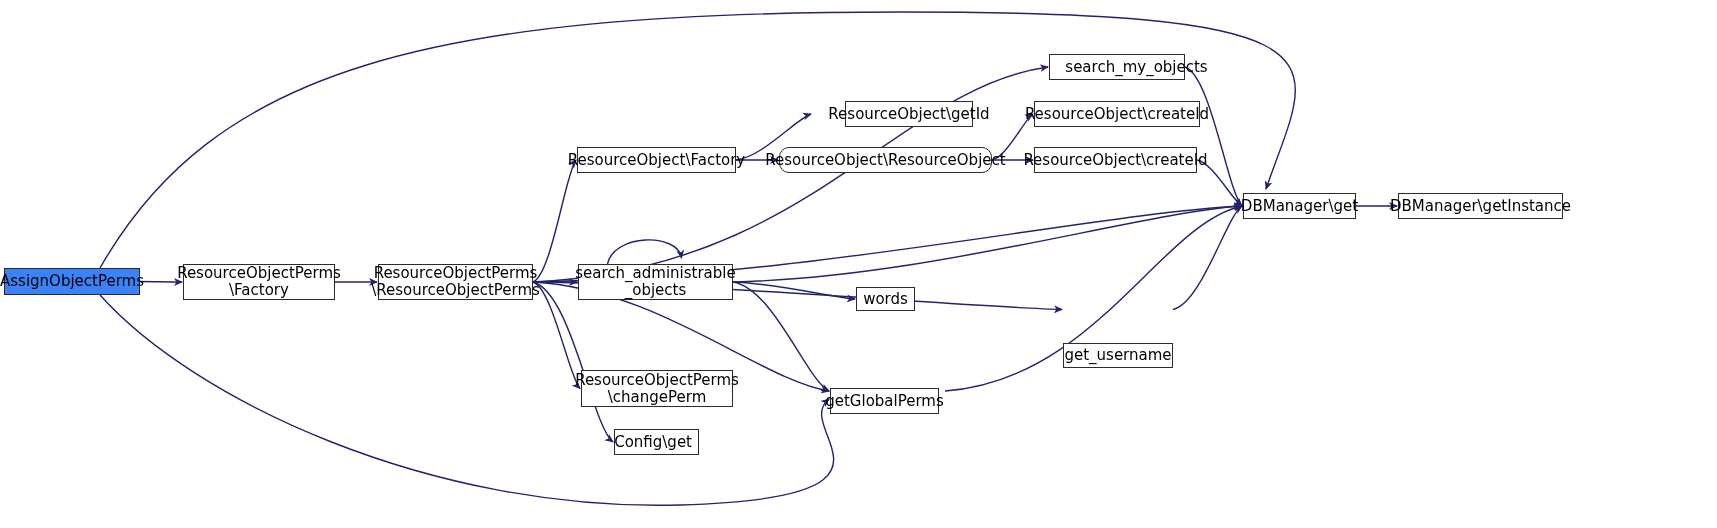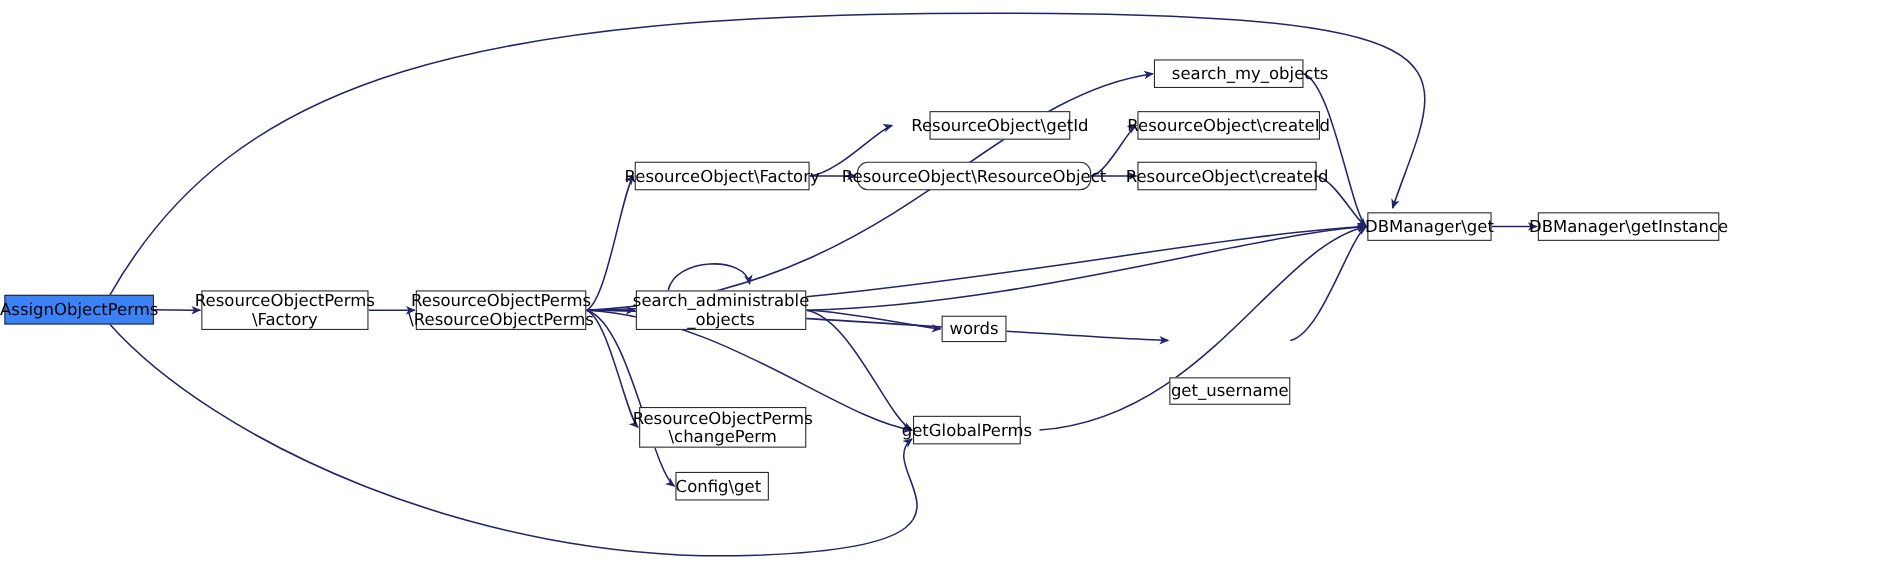--- a/index.html
+++ b/index.html
@@ -88,21 +88,21 @@
     </div>
     <div class="node" style="left: 1398px; top: 193px; width: 165px; height: 26px;">
       <span>DBManager\getInstance</span>
     </div>
     <div class="node" style="left: 856px; top: 287px; width: 59px; height: 24px;">
       <span>words</span>
     </div>
     <div class="node" style="left: 1063px; top: 303px; width: 110px; height: 25px; margin-top: 40px;">
       <span>get_username</span>
     </div>
-    <div class="node" style="left: 830px; top: 378px; width: 98px; height: 26px;">
+    <div class="node" style="left: 830px; top: 388px; width: 109px; height: 26px;">
       <span>getGlobalPerms</span>
     </div>
     <div class="node" style="left: 581px; top: 370px; width: 152px; height: 37px;">
       <span>ResourceObjectPerms
 \changePerm</span>
     </div>
     <div class="node" style="left: 614px; top: 429px; width: 85px; height: 26px; justify-content: flex-end;">
       <span>Config\get</span>
     </div>
   </div>

